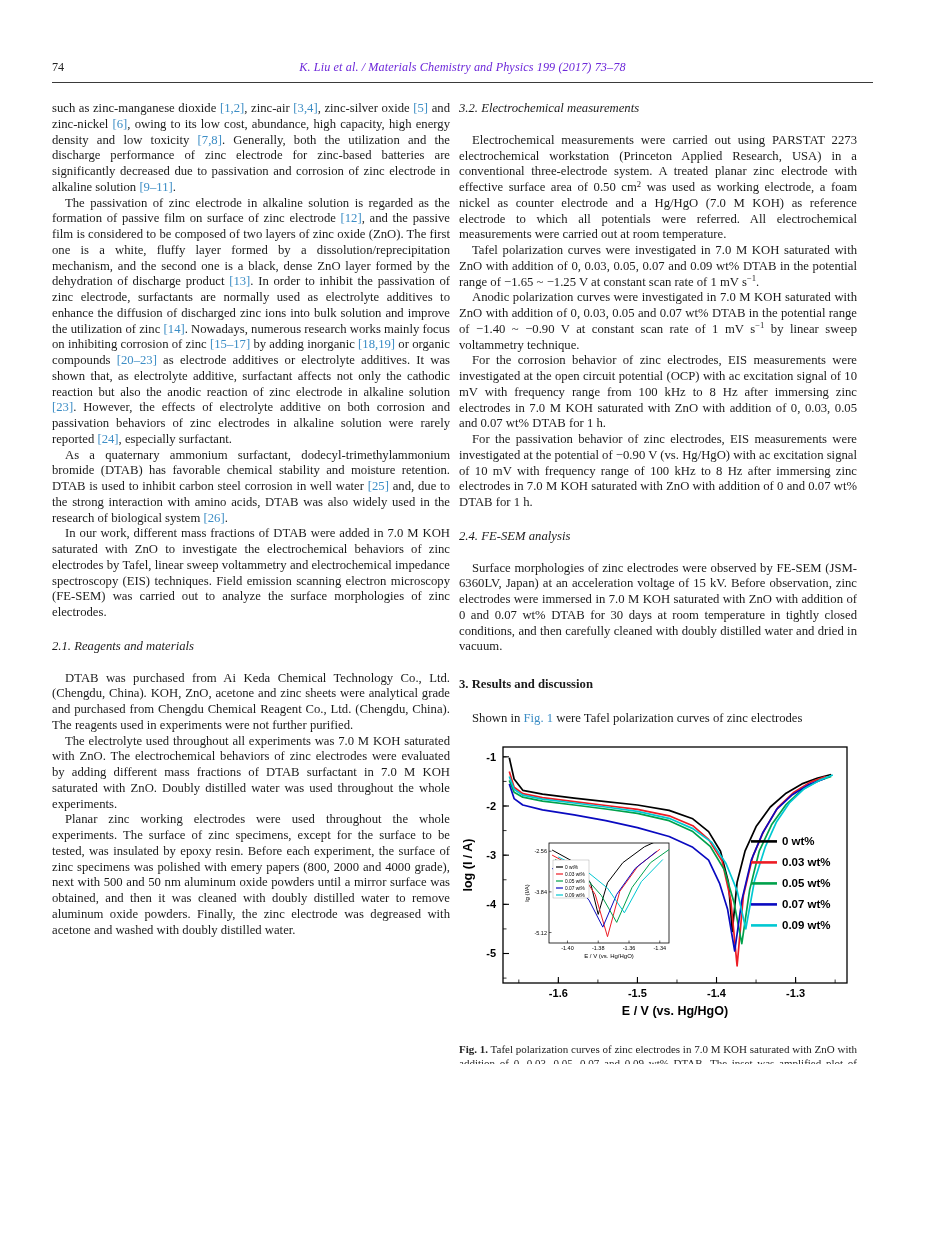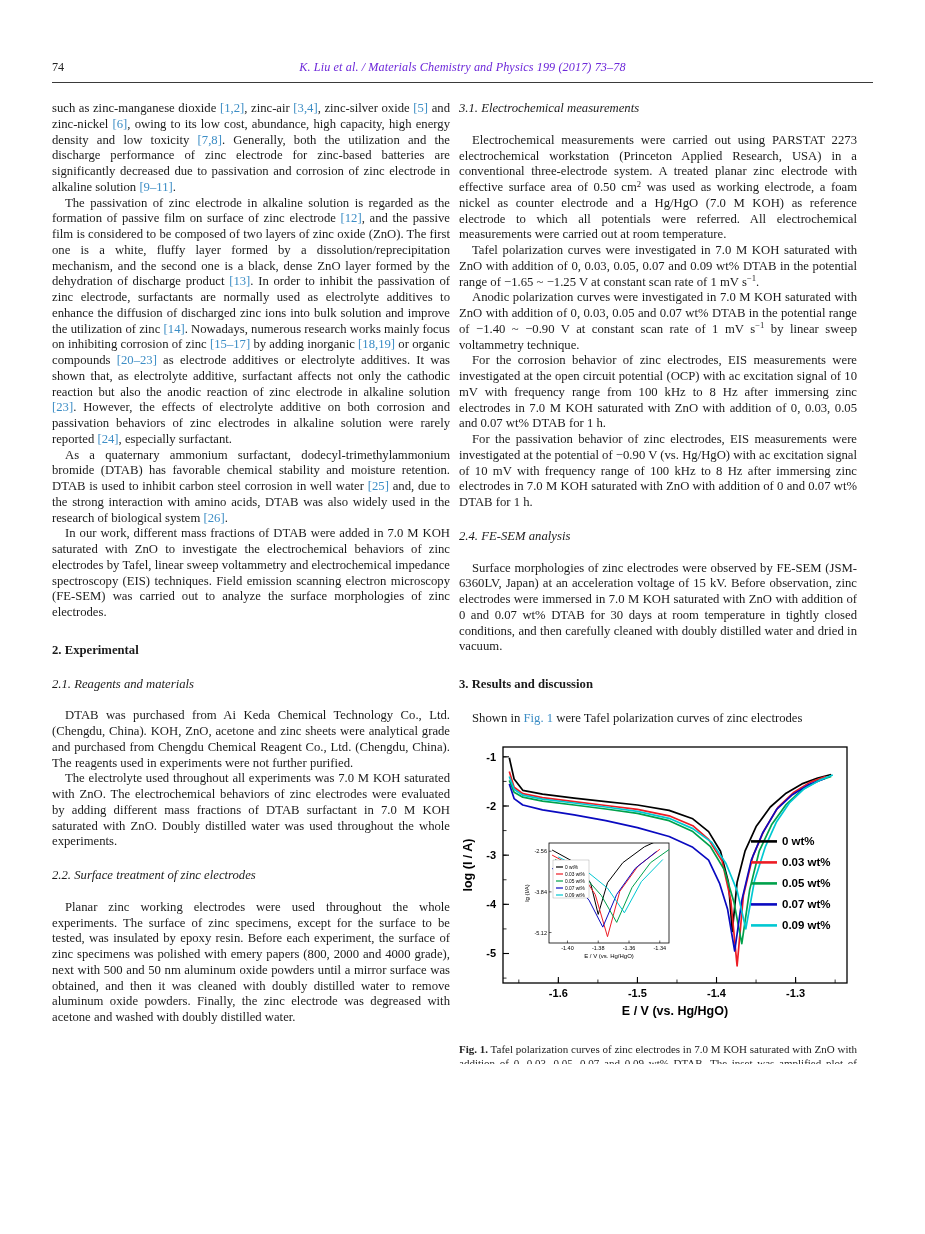--- a/index.html
+++ b/index.html
@@ -46,29 +46,27 @@
     </div>
     <div class="header-rule"></div>
   </header>
 
   <main class="columns">
     <section class="col" id="left-col">
         <p class="p noindent"><span>such as zinc-manganese dioxide </span><span class="cite">[1,2]</span><span>, zinc-air </span><span class="cite">[3,4]</span><span>, zinc-silver oxide </span><span class="cite">[5]</span><span> and zinc-nickel </span><span class="cite">[6]</span><span>, owing to its low cost, abundance, high capacity, high energy density and low toxicity </span><span class="cite">[7,8]</span><span>. Generally, both the utilization and the discharge performance of zinc electrode for zinc-based batteries are significantly decreased due to passivation and corrosion of zinc electrode in alkaline solution </span><span class="cite">[9–11]</span><span>.</span></p>
         <p class="p"><span>The passivation of zinc electrode in alkaline solution is regarded as the formation of passive film on surface of zinc electrode </span><span class="cite">[12]</span><span>, and the passive film is considered to be composed of two layers of zinc oxide (ZnO). The first one is a white, fluffy layer formed by a dissolution/reprecipitation mechanism, and the second one is a black, dense ZnO layer formed by the dehydration of discharge product </span><span class="cite">[13]</span><span>. In order to inhibit the passivation of zinc electrode, surfactants are normally used as electrolyte additives to enhance the diffusion of discharged zinc ions into bulk solution and improve the utilization of zinc </span><span class="cite">[14]</span><span>. Nowadays, numerous research works mainly focus on inhibiting corrosion of zinc </span><span class="cite">[15–17]</span><span> by adding inorganic </span><span class="cite">[18,19]</span><span> or organic compounds </span><span class="cite">[20–23]</span><span> as electrode additives or electrolyte additives. It was shown that, as electrolyte additive, surfactant affects not only the cathodic reaction but also the anodic reaction of zinc electrode in alkaline solution </span><span class="cite">[23]</span><span>. However, the effects of electrolyte additive on both corrosion and passivation behaviors of zinc electrodes in alkaline solution were rarely reported </span><span class="cite">[24]</span><span>, especially surfactant.</span></p>
         <p class="p"><span>As a quaternary ammonium surfactant, dodecyl-trimethylammonium bromide (DTAB) has favorable chemical stability and moisture retention. DTAB is used to inhibit carbon steel corrosion in well water </span><span class="cite">[25]</span><span> and, due to the strong interaction with amino acids, DTAB was also widely used in the research of biological system </span><span class="cite">[26]</span><span>.</span></p>
         <p class="p"><span>In our work, different mass fractions of DTAB were added in 7.0 M KOH saturated with ZnO to investigate the electrochemical behaviors of zinc electrodes by Tafel, linear sweep voltammetry and electrochemical impedance spectroscopy (EIS) techniques. Field emission scanning electron microscopy (FE-SEM) was carried out to analyze the surface morphologies of zinc electrodes.</span></p>
-        <div class="h2">2. Experimental</div>
         <div class="h3">2.1. Reagents and materials</div>
         <p class="p"><span>DTAB was purchased from Ai Keda Chemical Technology Co., Ltd. (Chengdu, China). KOH, ZnO, acetone and zinc sheets were analytical grade and purchased from Chengdu Chemical Reagent Co., Ltd. (Chengdu, China). The reagents used in experiments were not further purified.</span></p>
         <p class="p"><span>The electrolyte used throughout all experiments was 7.0 M KOH saturated with ZnO. The electrochemical behaviors of zinc electrodes were evaluated by adding different mass fractions of DTAB surfactant in 7.0 M KOH saturated with ZnO. Doubly distilled water was used throughout the whole experiments.</span></p>
-        <div class="h3">2.2. Surface treatment of zinc electrodes</div>
         <p class="p"><span>Planar zinc working electrodes were used throughout the whole experiments. The surface of zinc specimens, except for the surface to be tested, was insulated by epoxy resin. Before each experiment, the surface of zinc specimens was polished with emery papers (800, 2000 and 4000 grade), next with 500 and 50 nm aluminum oxide powders until a mirror surface was obtained, and then it was cleaned with doubly distilled water to remove aluminum oxide powders. Finally, the zinc electrode was degreased with acetone and washed with doubly distilled water.</span></p>
       </section>
     <section class="col" id="right-col">
-        <div class="h3">3.1. Electrochemical measurements</div>
+        <div class="h3">3.2. Electrochemical measurements</div>
         <p class="p"><span>Electrochemical measurements were carried out using PARSTAT 2273 electrochemical workstation (Princeton Applied Research, USA) in a conventional three-electrode system. A treated planar zinc electrode with effective surface area of 0.50 cm</span><sup>2</sup><span> was used as working electrode, a foam nickel as counter electrode and a Hg/HgO (7.0 M KOH) as reference electrode to which all potentials were referred. All electrochemical measurements were carried out at room temperature.</span></p>
         <p class="p"><span>Tafel polarization curves were investigated in 7.0 M KOH saturated with ZnO with addition of 0, 0.03, 0.05, 0.07 and 0.09 wt% DTAB in the potential range of −1.65 ~ −1.25 V at constant scan rate of 1 mV s</span><sup>−1</sup><span>.</span></p>
         <p class="p"><span>Anodic polarization curves were investigated in 7.0 M KOH saturated with ZnO with addition of 0, 0.03, 0.05 and 0.07 wt% DTAB in the potential range of −1.40 ~ −0.90 V at constant scan rate of 1 mV s</span><sup>−1</sup><span> by linear sweep voltammetry technique.</span></p>
         <p class="p"><span>For the corrosion behavior of zinc electrodes, EIS measurements were investigated at the open circuit potential (OCP) with ac excitation signal of 10 mV with frequency range from 100 kHz to 8 Hz after immersing zinc electrodes in 7.0 M KOH saturated with ZnO with addition of 0, 0.03, 0.05 and 0.07 wt% DTAB for 1 h.</span></p>
         <p class="p"><span>For the passivation behavior of zinc electrodes, EIS measurements were investigated at the potential of −0.90 V (vs. Hg/HgO) with ac excitation signal of 10 mV with frequency range of 100 kHz to 8 Hz after immersing zinc electrodes in 7.0 M KOH saturated with ZnO with addition of 0 and 0.07 wt% DTAB for 1 h.</span></p>
         <div class="h3">2.4. FE-SEM analysis</div>
         <p class="p"><span>Surface morphologies of zinc electrodes were observed by FE-SEM (JSM-6360LV, Japan) at an acceleration voltage of 15 kV. Before observation, zinc electrodes were immersed in 7.0 M KOH saturated with ZnO with addition of 0 and 0.07 wt% DTAB for 30 days at room temperature in tightly closed conditions, and then carefully cleaned with doubly distilled water and dried in vacuum.</span></p>
         <div class="h2">3. Results and discussion</div>
         <p class="p"><span>Shown in </span><span class="cite">Fig. 1</span><span> were Tafel polarization curves of zinc electrodes</span></p>
         <figure class="figure">

